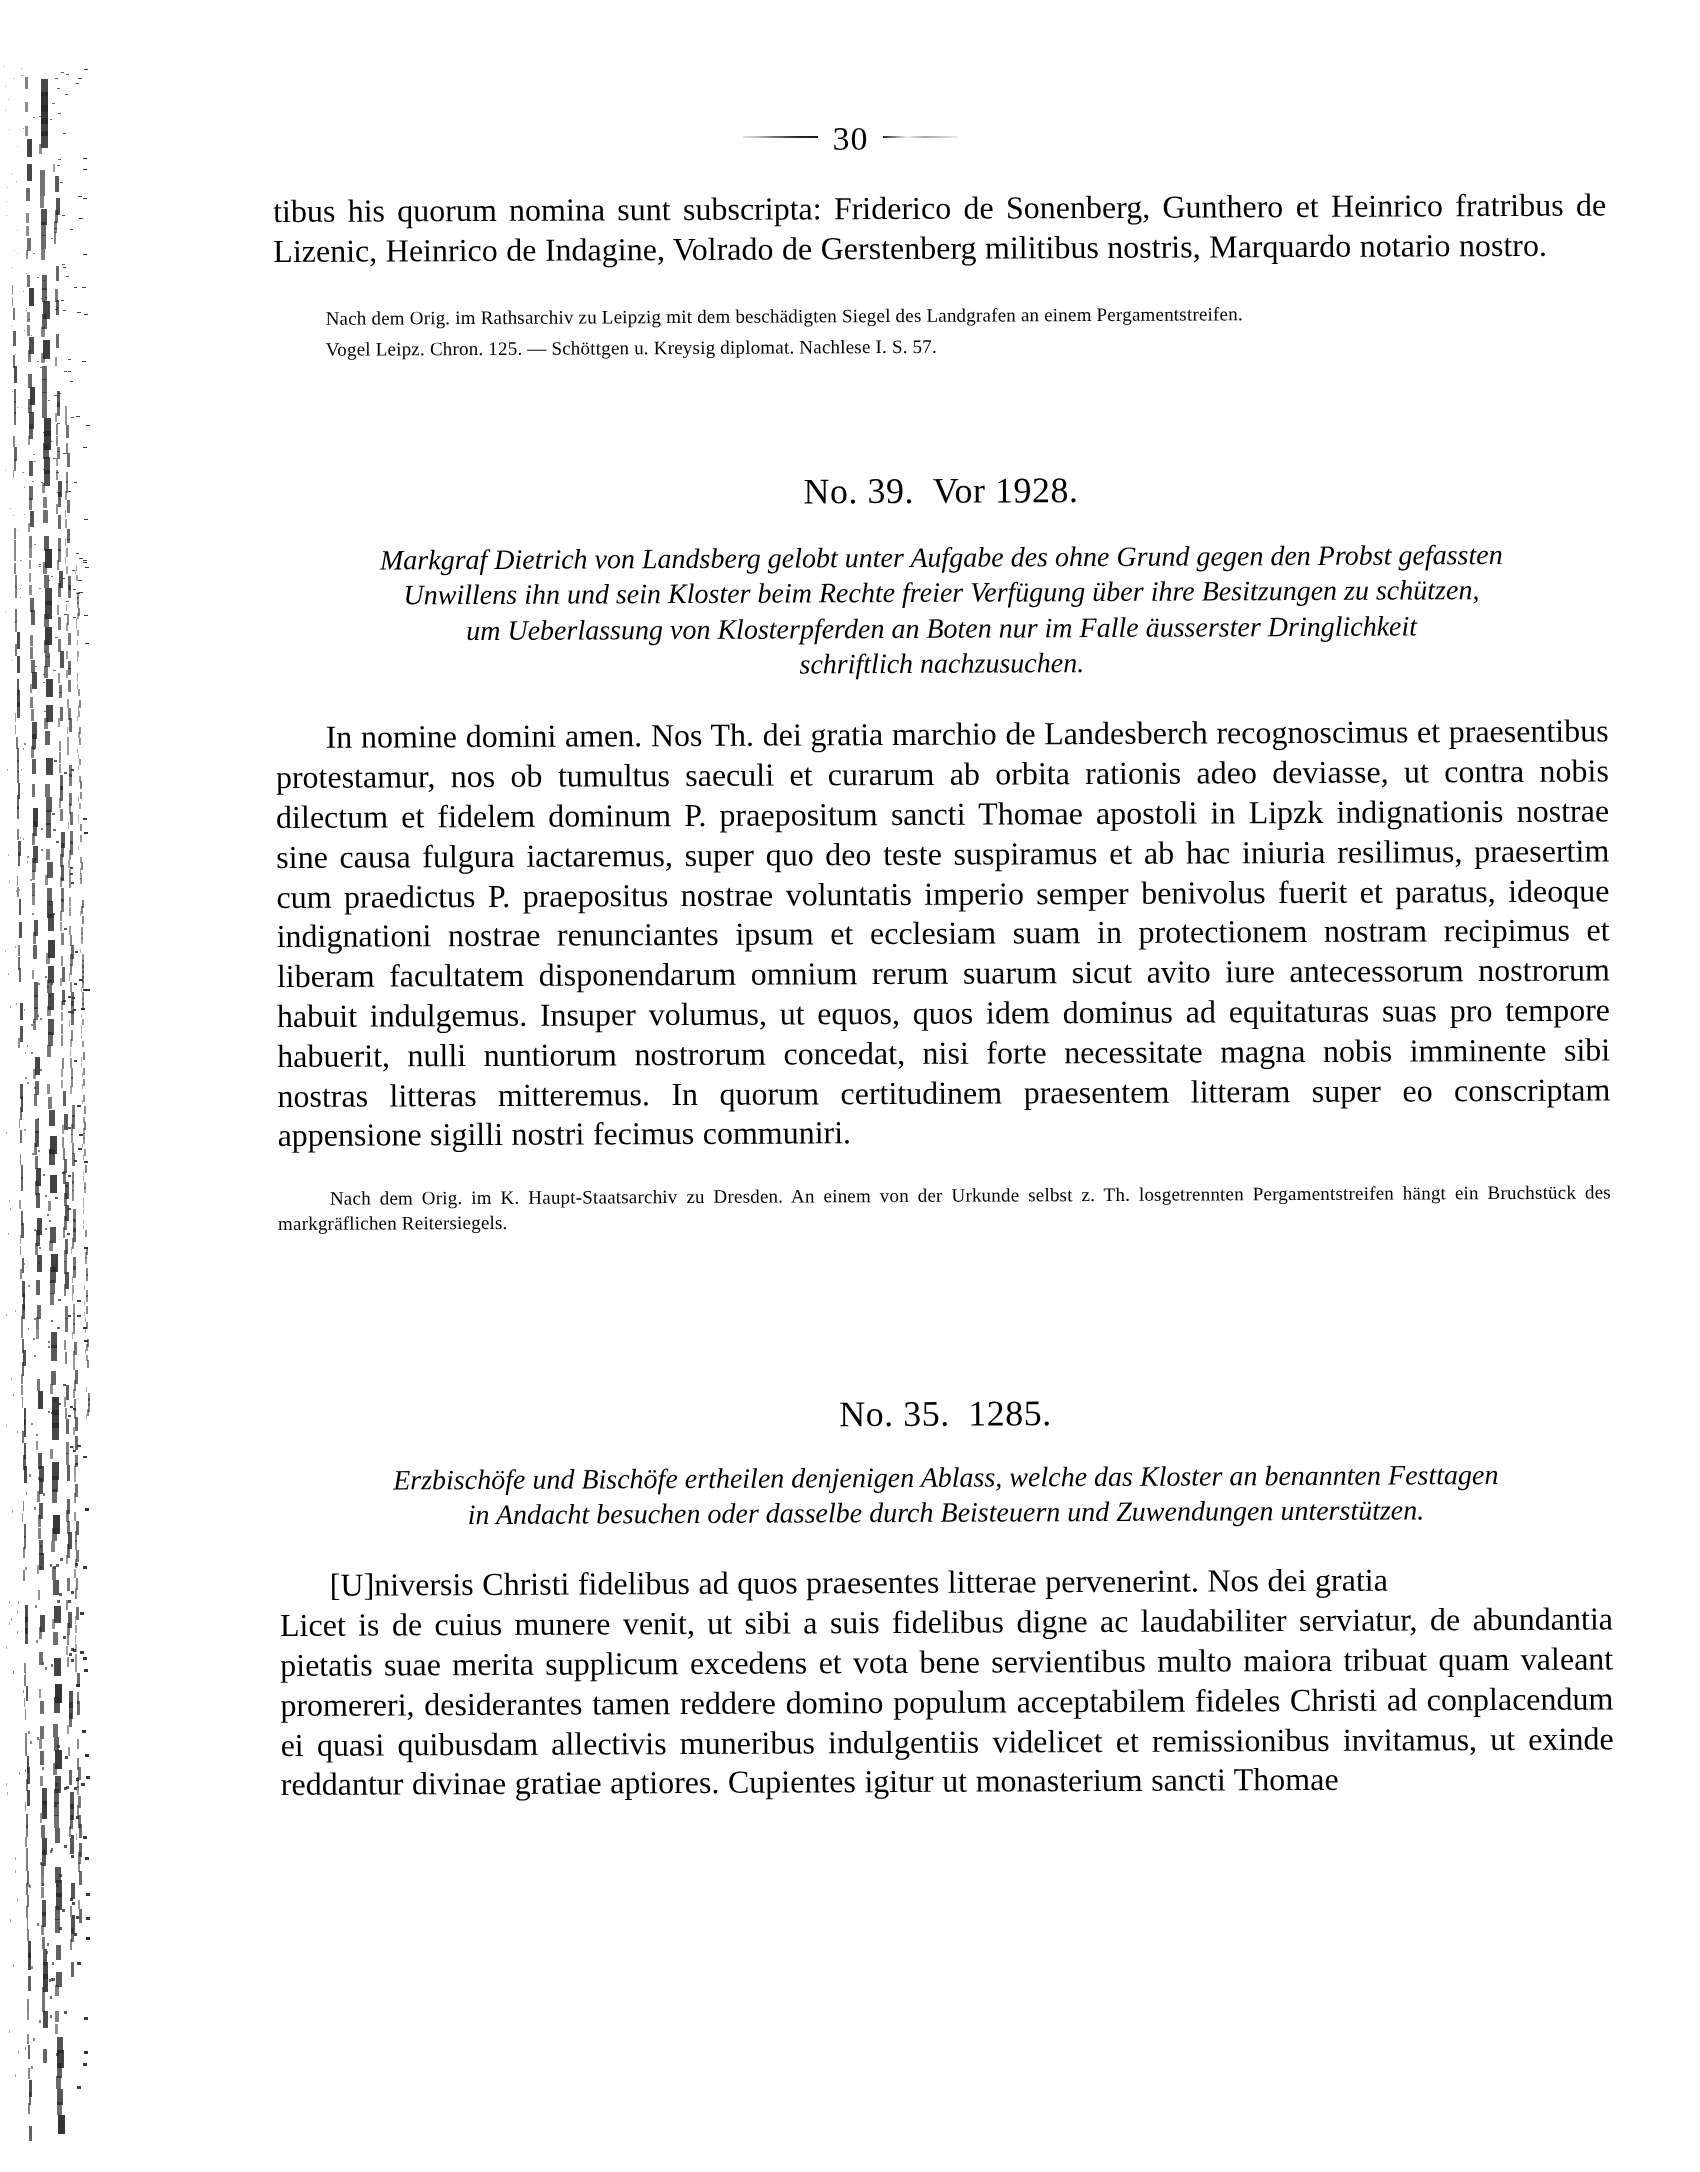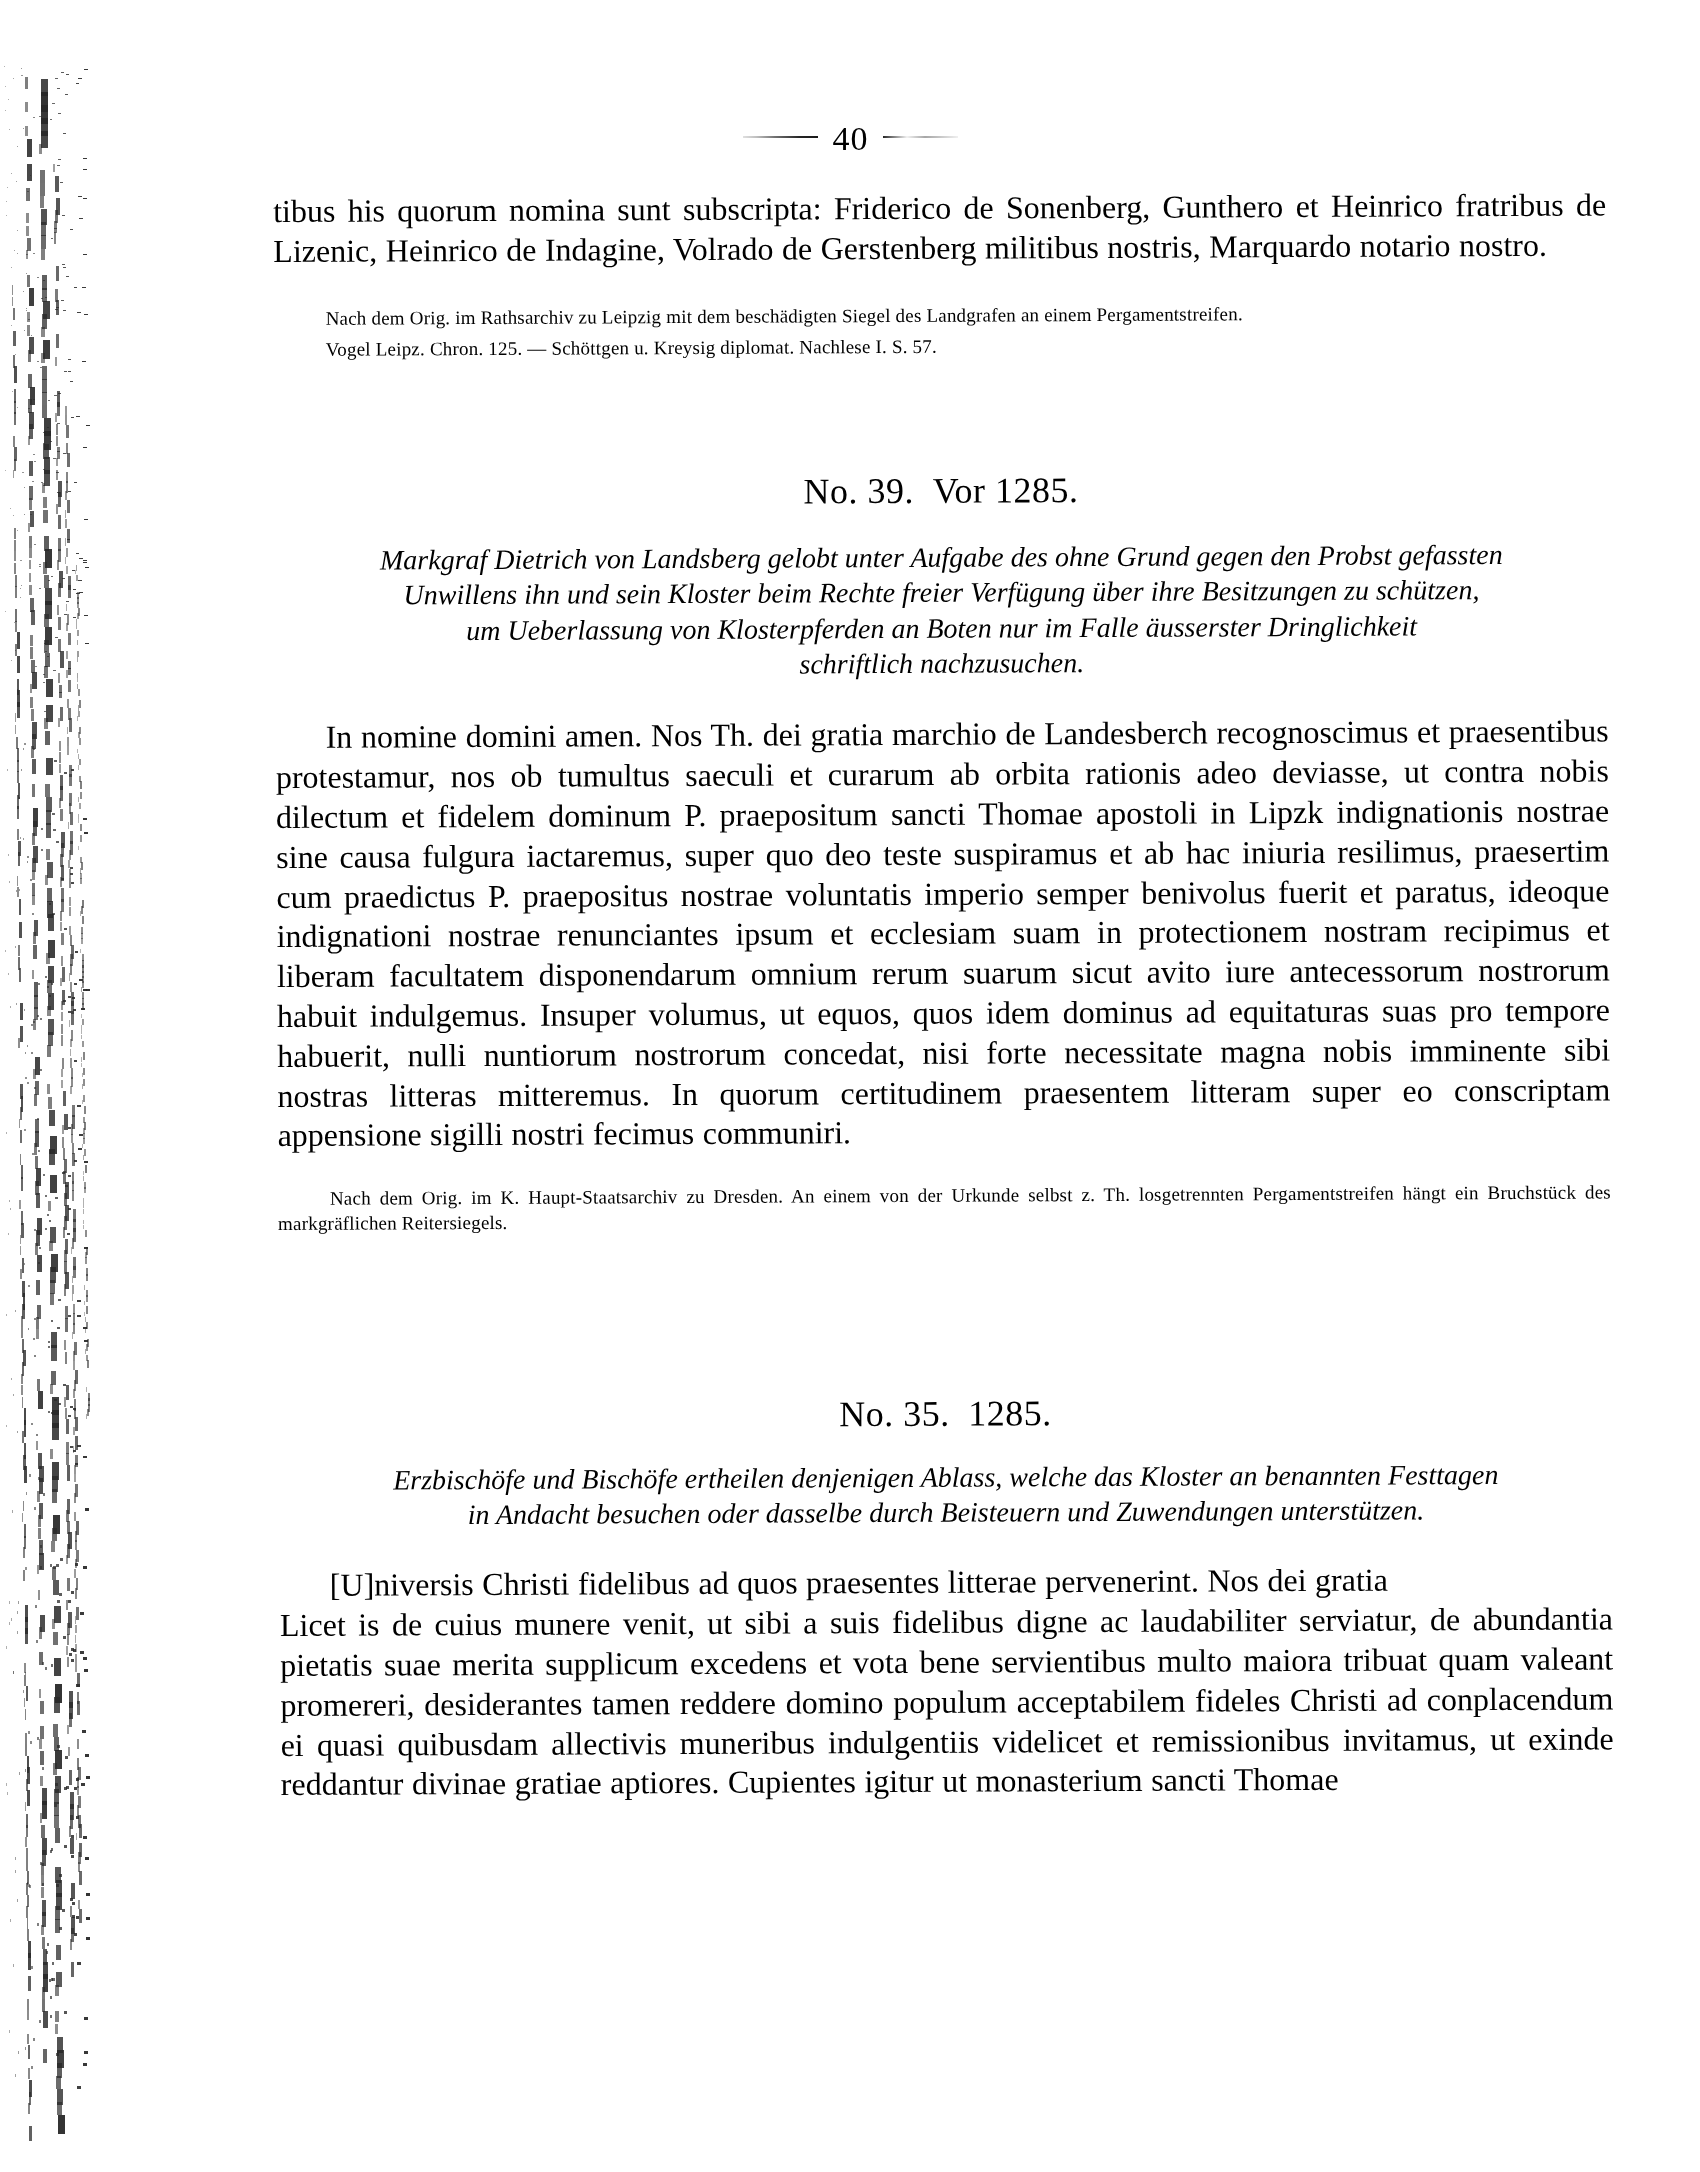--- a/index.html
+++ b/index.html
@@ -1326,37 +1326,37 @@
       <div class="streak" style="left:83px;top:1657px;width:3.7px;height:2.7px;opacity:0.93"></div>
       <div class="streak" style="left:30.5px;top:335px;width:1.6px;height:0.9px;opacity:0.54"></div>
       <div class="streak" style="left:74px;top:287px;width:3.3px;height:0.8px;opacity:0.86"></div>
       <div class="streak" style="left:74px;top:1787px;width:3.3px;height:2.9px;opacity:0.86"></div>
       <div class="streak" style="left:70px;top:1406px;width:3.2px;height:2.4px;opacity:0.83"></div>
       <div class="streak" style="left:83px;top:254px;width:3.7px;height:0.8px;opacity:0.93"></div>
       <div class="streak" style="left:51px;top:1978px;width:2.4px;height:3.1px;opacity:0.69"></div>
     </div>
 
   <div class="running-head">
-    <span class="rule-left"></span><span class="page-number">40</span><span class="rule-right"></span>
+    <span class="rule-left"></span><span class="page-number">30</span><span class="rule-right"></span>
   </div>
 
   <div class="column skew">
 
     <p class="body-text">tibus his quorum nomina sunt subscripta: Friderico de Sonenberg, Gunthero et Heinrico fratribus de Lizenic, Heinrico de Indagine, Volrado de Gerstenberg militibus nostris, Marquardo notario nostro.</p>
 
     <div class="sp-note-top"></div>
 
     <p class="source-note">Nach dem Orig. im Rathsarchiv zu Leipzig mit dem beschädigten Siegel des Landgrafen an einem Pergamentstreifen.</p>
     <div class="sp-note-gap"></div>
     <p class="source-note tight">Vogel Leipz. Chron. 125. — Schöttgen u. Kreysig diplomat. Nachlese I. S. 57.</p>
 
     <div class="sp-before-h26"></div>
 
     <p class="doc-heading">
-      <span>No. 39.</span><span class="sep"></span><span>Vor 1285.</span>
+      <span>No. 39.</span><span class="sep"></span><span>Vor 1928.</span>
     </p>
 
     <div class="sp-after-h26"></div>
 
     <div class="regest">
       <span class="ln">Markgraf Dietrich von Landsberg gelobt unter Aufgabe des ohne Grund gegen den Probst gefassten</span>
       <span class="ln">Unwillens ihn und sein Kloster beim Rechte freier Verfügung über ihre Besitzungen zu schützen,</span>
       <span class="ln">um Ueberlassung von Klosterpferden an Boten nur im Falle äusserster Dringlichkeit</span>
       <span class="ln">schriftlich nachzusuchen.</span>
     </div>

